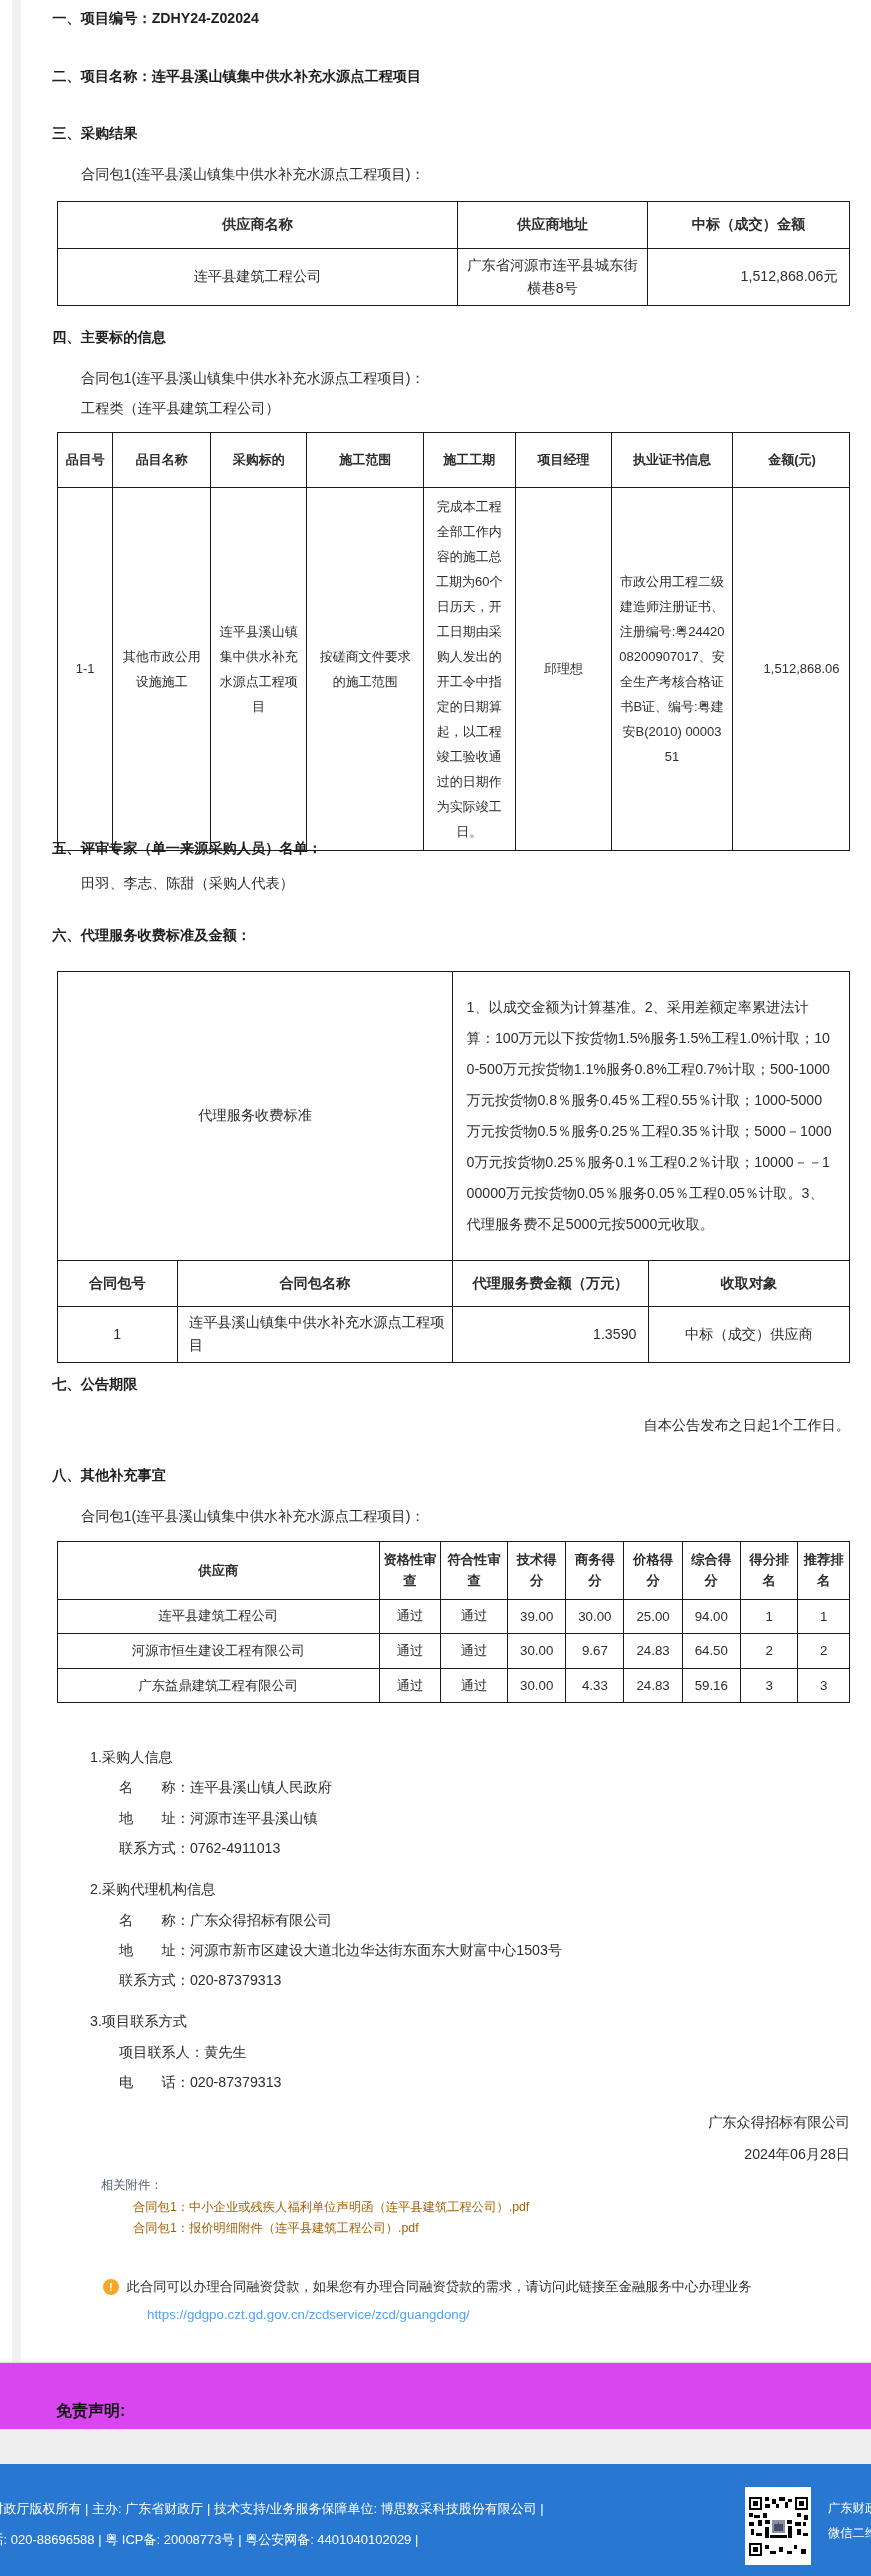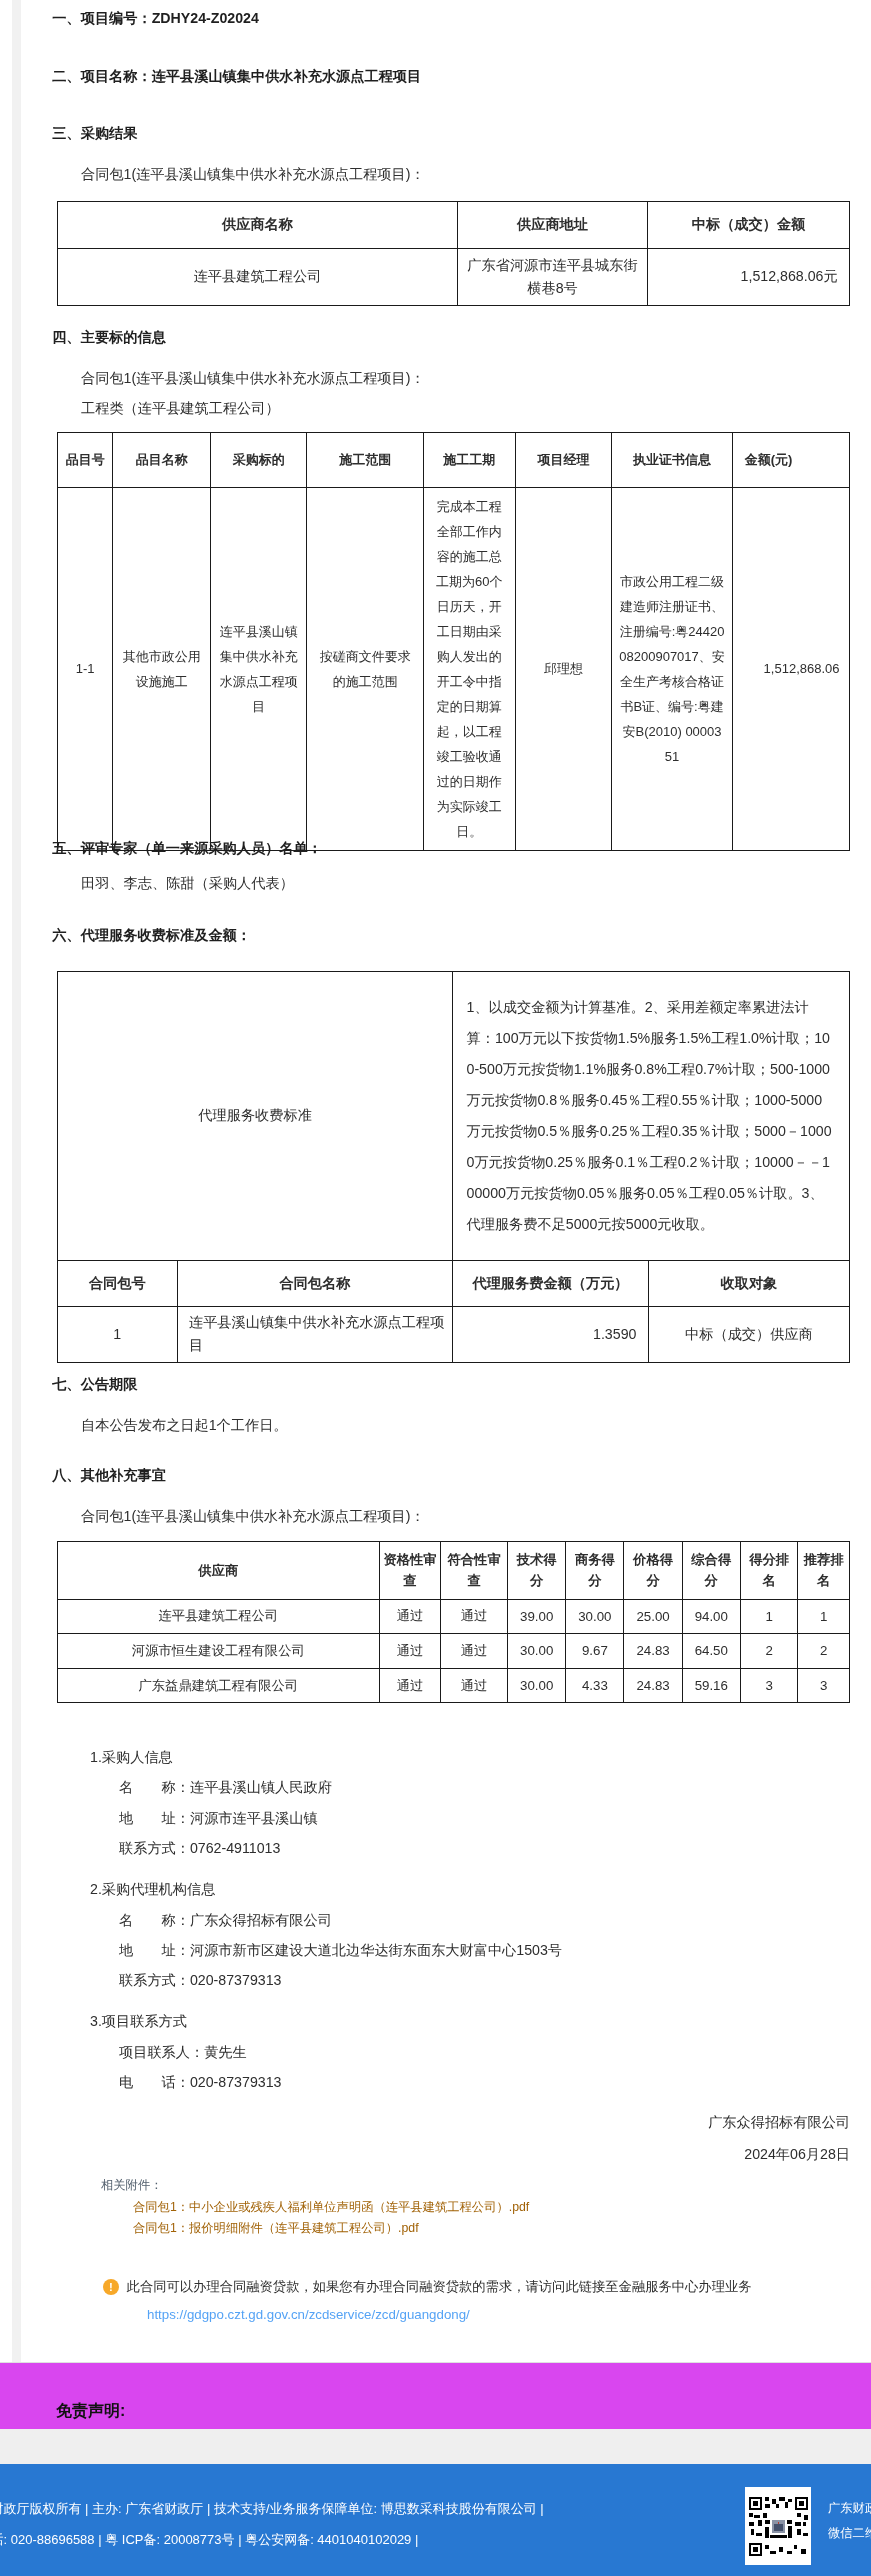--- a/index.html
+++ b/index.html
@@ -18,34 +18,34 @@
   th,td{border:0.9px solid #1a1a1a;padding:3.8px 7.6px;vertical-align:middle;text-align:center;
         word-break:break-all;font-weight:normal;}
   th{font-weight:bold;}
   .t-result{margin-top:17px;}
   .t-result th{height:38px;}
   .t-result td{height:49px;line-height:23px;}
   .t-result .amt{text-align:right;padding-right:11.4px;}
   .t-subject{margin-top:13.3px;font-size:13px;border-radius:30px;}
   .t-subject th{height:47px;line-height:21px;}
   .t-subject td{line-height:25px;padding:5.7px 6.6px;}
-  .t-subject .amt-h{text-align:left;padding-right:9.5px;padding-left:12px;}
+  .t-subject .amt-h{text-align:center;padding-right:9.5px;padding-left:12px;}
   .t-subject .amt{text-align:right;padding-right:9.5px;}
   .t-fee{margin-top:25px;}
   .t-fee .fee-label{height:280px;}
   .t-fee .fee-text{text-align:left;line-height:31px;padding:7.6px 13.3px;font-size:14.2px;}
   .t-fee th{height:38px;}
   .t-fee .fee-row td{height:47px;line-height:23px;}
   .t-fee .pkg-name{text-align:left;padding-left:11.4px;}
   .t-fee .amt{text-align:right;padding-right:11.4px;}
   .t-eval{margin-top:15px;font-size:13.3px;}
   .t-eval th{height:49px;line-height:21px;padding:3.8px 3.8px;}
   .t-eval td{height:26px;}
   .names-line{margin:15px 0 0 24px;line-height:19px;}
-  .body-line{margin:21px 0 0 24px;line-height:19px;}
+  .body-line{margin:21px 0 0 24px;line-height:19px;text-align:right;}
   .c-title{margin:22px 0 0 33px;line-height:19px;}
   .c-line{margin:11.4px 0 0 62px;line-height:19px;}
   .sign{text-align:right;}
   .sign .co{line-height:21px;margin-top:16px;}
   .sign .dt{line-height:21px;margin-top:11.4px;}
   .attach{font-size:12.3px;}
   .attach .lbl{color:#53606e;margin-left:44px;line-height:17px;}
   .attach a{display:block;margin:4.7px 0 0 76px;color:#a16207;text-decoration:none;line-height:17px;}
   .fin{font-size:13.3px;}
   .fin .row1{margin-left:46px;display:flex;align-items:center;}

